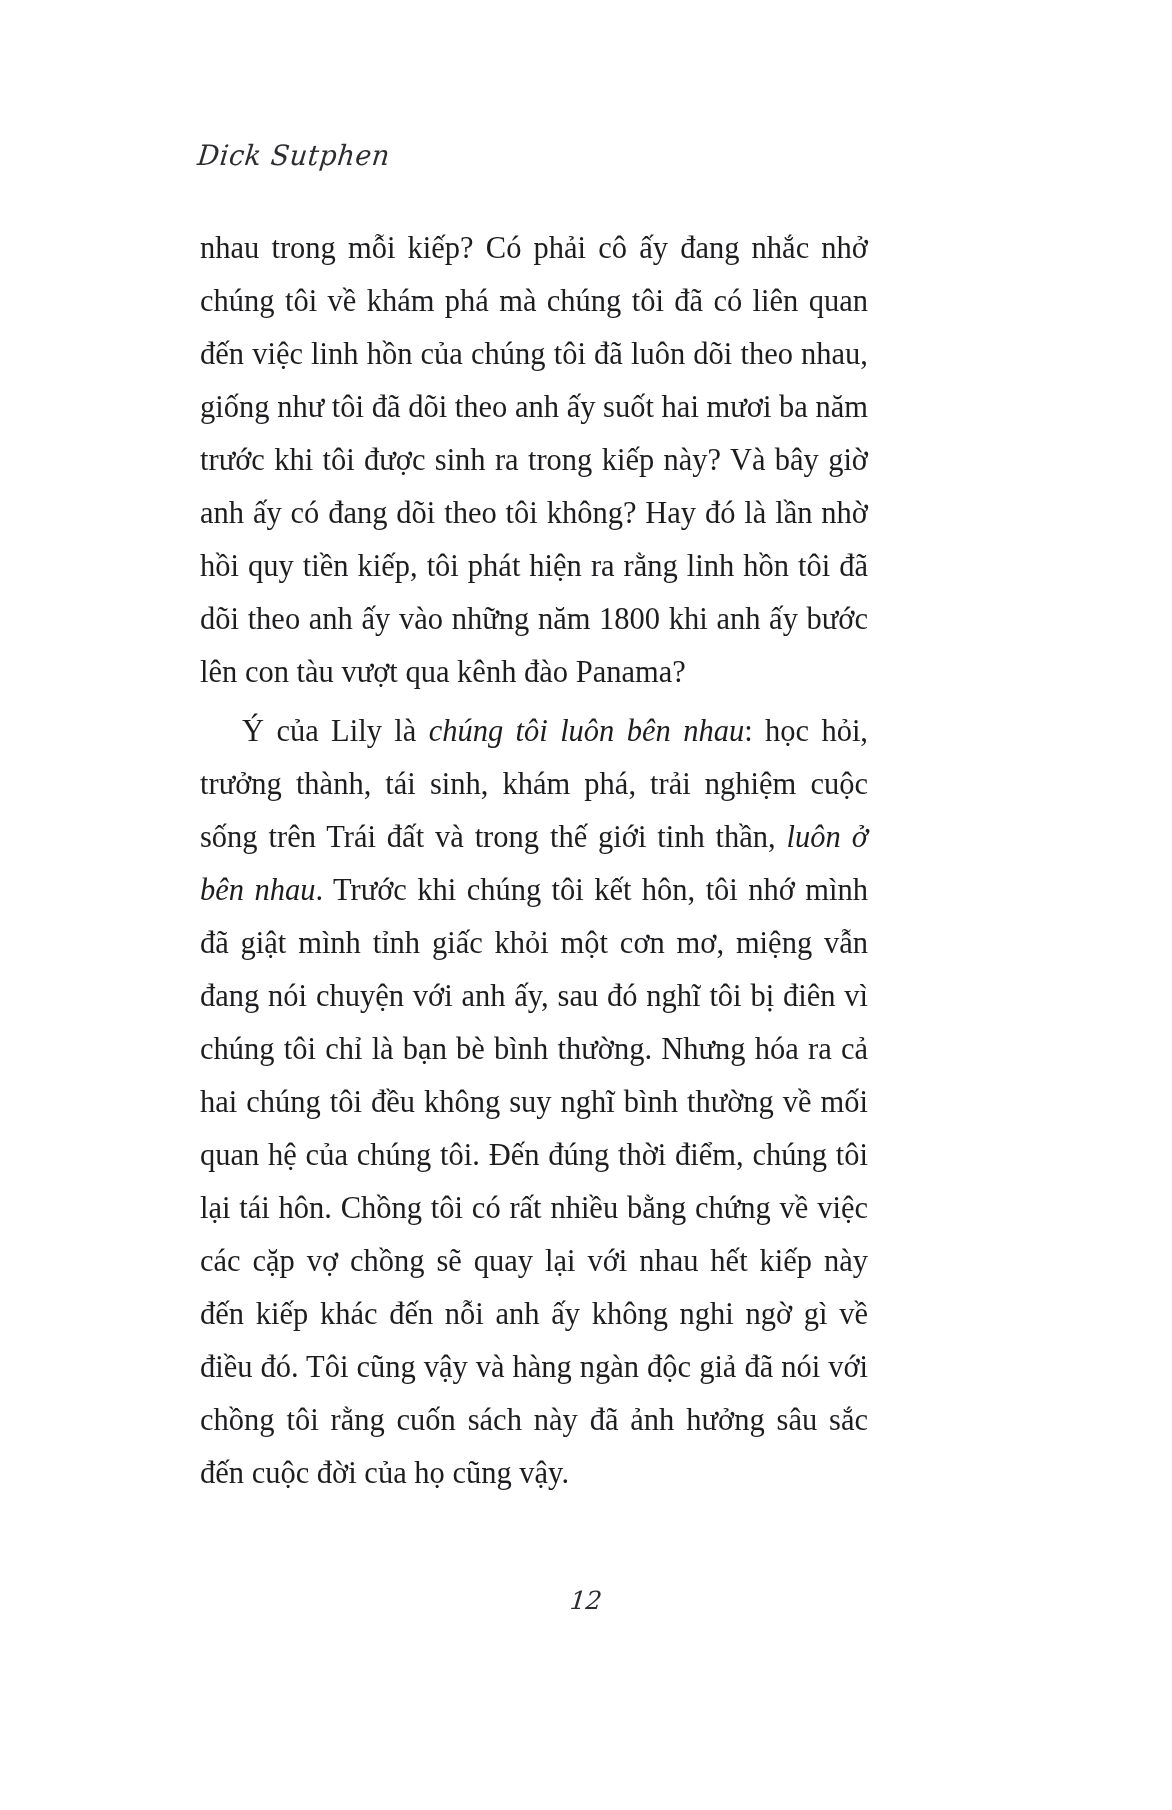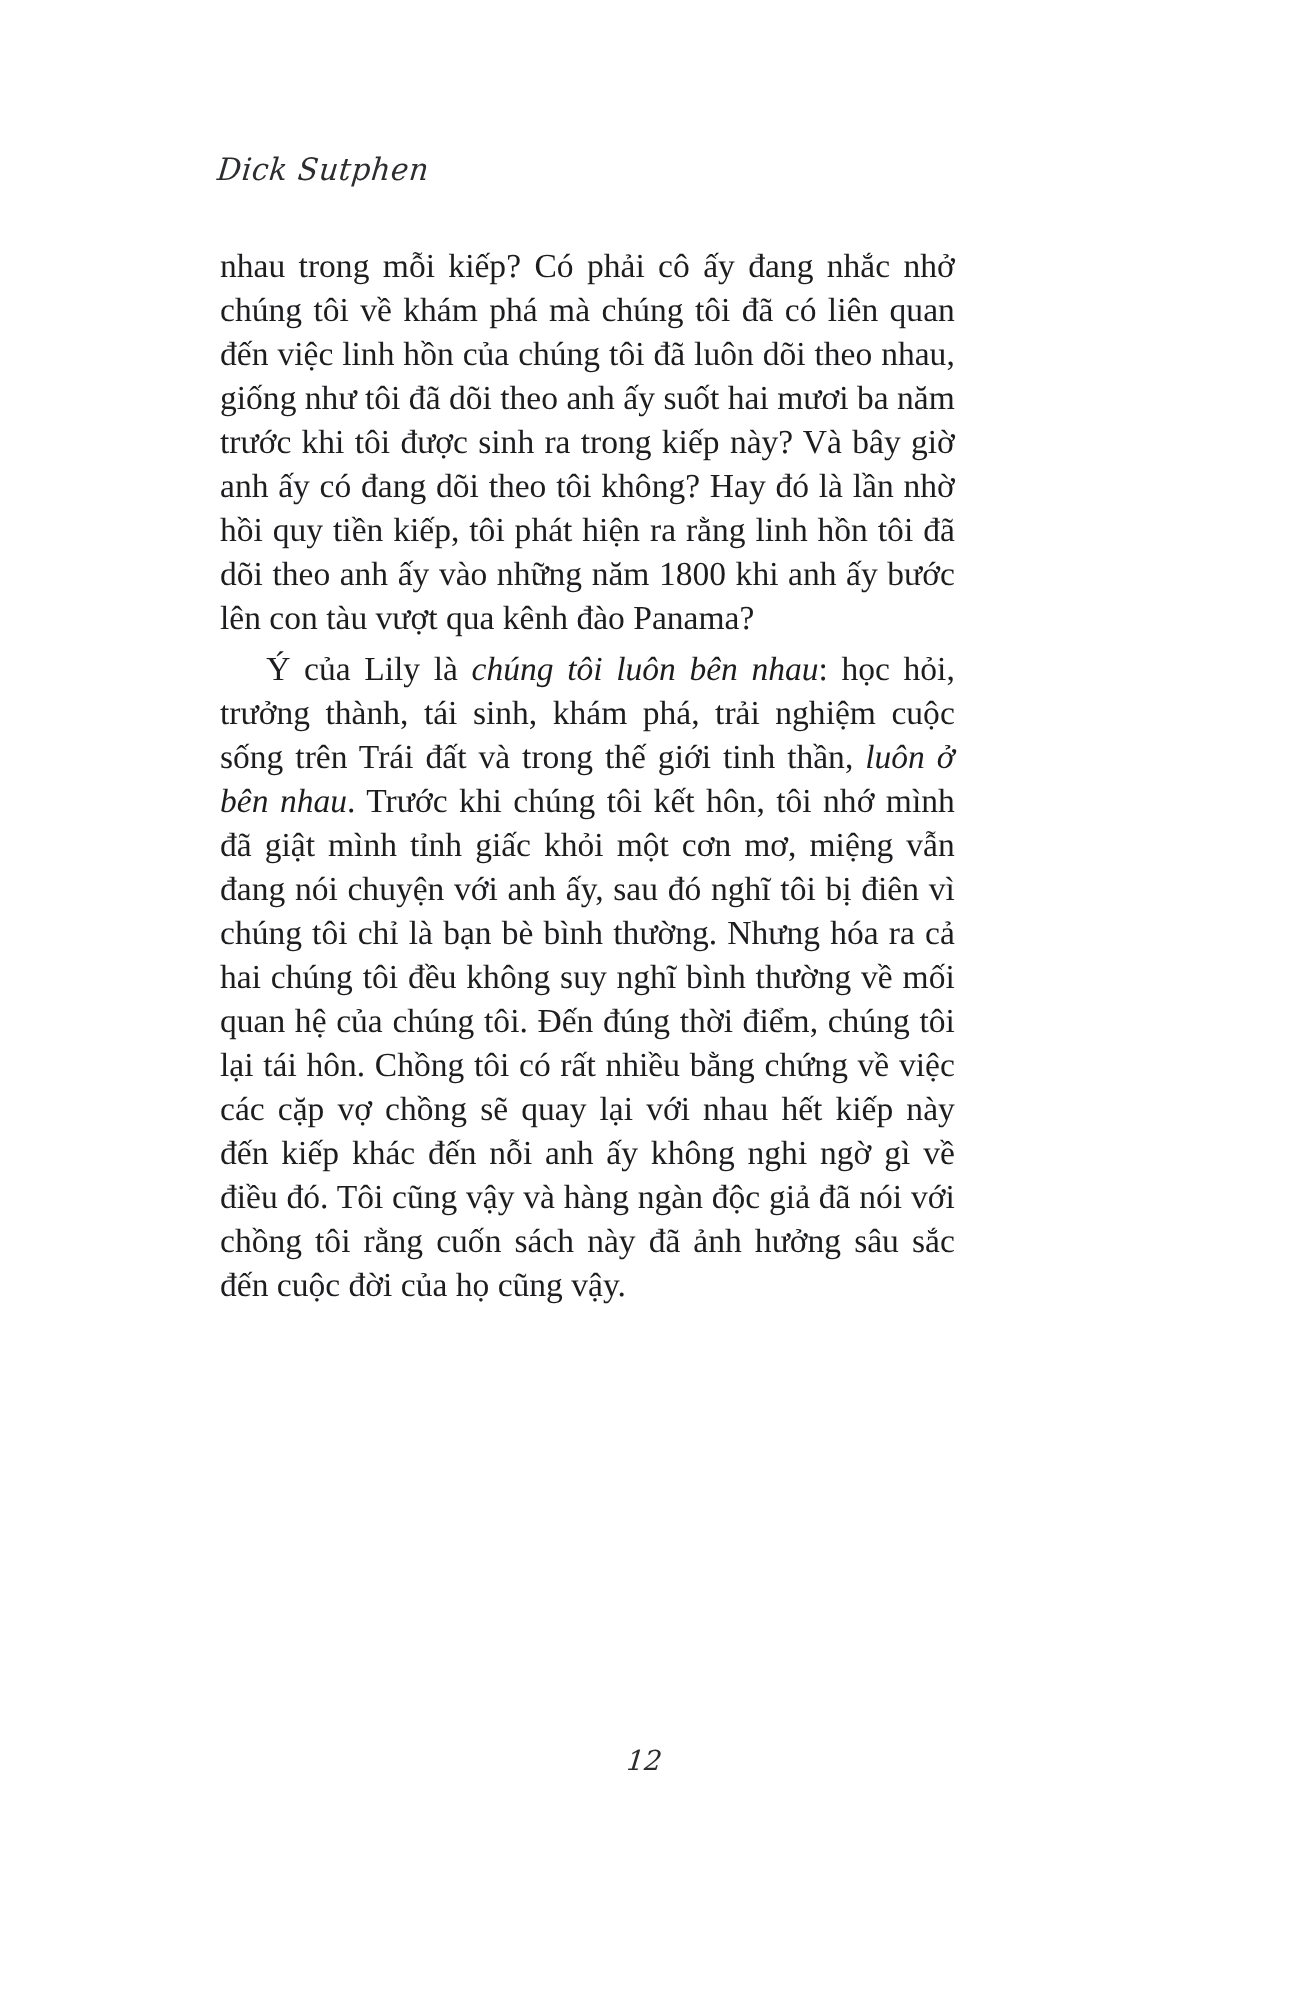--- a/index.html
+++ b/index.html
@@ -35,21 +35,21 @@
   .textblock {
     position: absolute;
     left: 200px;
     top: 222px;
     width: 668px;
   }
 
   .para {
     margin: 0;
     font-size: 30.5px;
-    line-height: 40px;
+    line-height: 53px;
     color: #1d1d20;
     text-align: justify;
     text-justify: inter-word;
     -webkit-hyphens: none;
     hyphens: none;
     font-family: "Liberation Serif", "DejaVu Serif", serif;
   }
   .para + .para {
     margin-top: 6px;
   }

